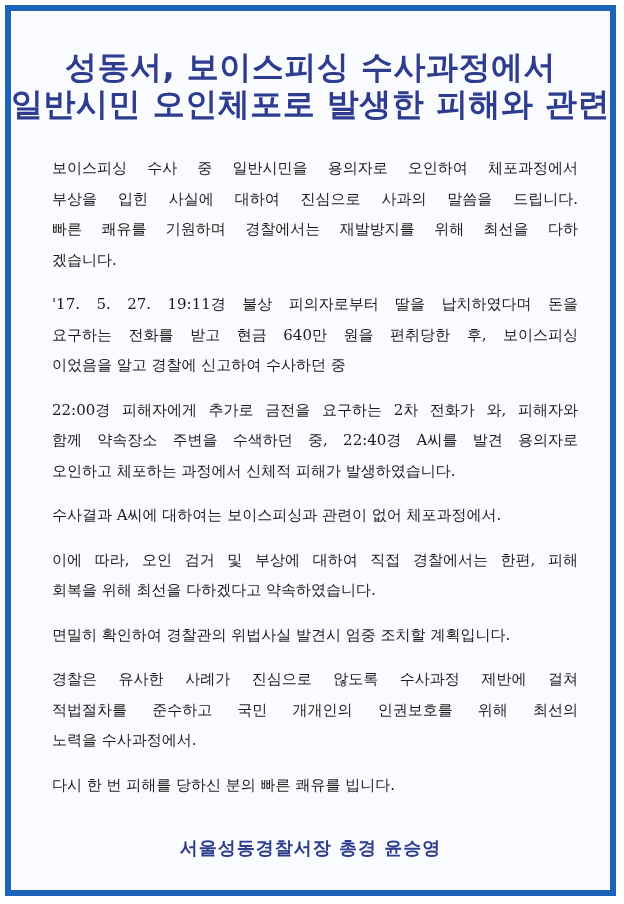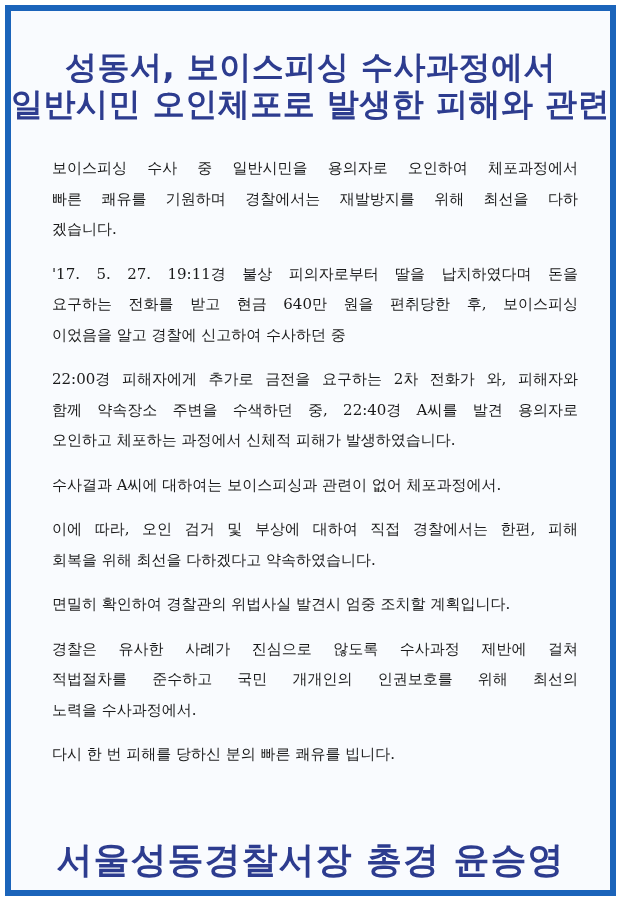--- a/index.html
+++ b/index.html
@@ -65,37 +65,38 @@
     .para .line.first { text-indent: 9px; }
     .signature {
       position: absolute;
       left: 0;
       right: 0;
       top: 825px;
       text-align: center;
       color: #2d3c8f;
       font-family: "DejaVu Sans", sans-serif;
       font-weight: bold;
-      font-size: 36px;
+      font-size: 18px;
       letter-spacing: 1px;
       white-space: nowrap;
     }
   </style>
 </head>
 <body>
 
 <div class="frame">
   <div class="title">
     <div>성동서, 보이스피싱 수사과정에서</div>
     <div>일반시민 오인체포로 발생한 피해와 관련</div>
   </div>
 
   <div class="body">
     <div class="para">
       <span class="line first">보이스피싱 수사 중 일반시민을 용의자로 오인하여 체포과정에서</span>
+      <span class="line">부상을 입힌 사실에 대하여 진심으로 사과의 말씀을 드립니다.</span>
       <span class="line">빠른 쾌유를 기원하며 경찰에서는 재발방지를 위해 최선을 다하</span>
       <span class="line last">겠습니다.</span>
     </div>
 
     <div class="para">
       <span class="line first">'17. 5. 27. 19:11경 불상 피의자로부터 딸을 납치하였다며 돈을</span>
       <span class="line">요구하는 전화를 받고 현금 640만 원을 편취당한 후, 보이스피싱</span>
       <span class="line last">이었음을 알고 경찰에 신고하여 수사하던 중</span>
     </div>
 

